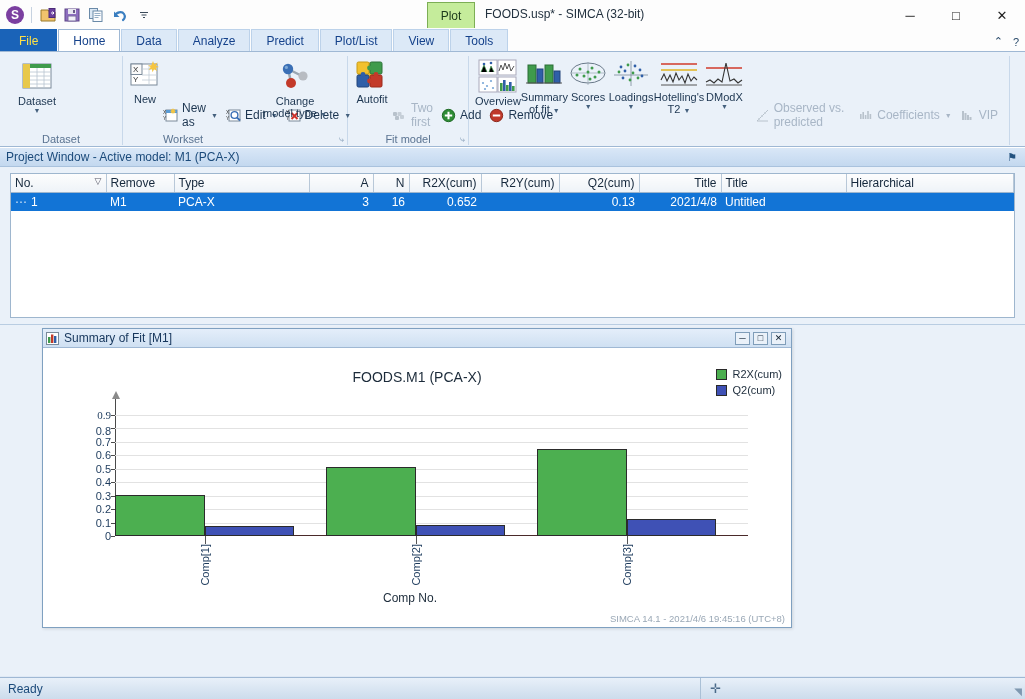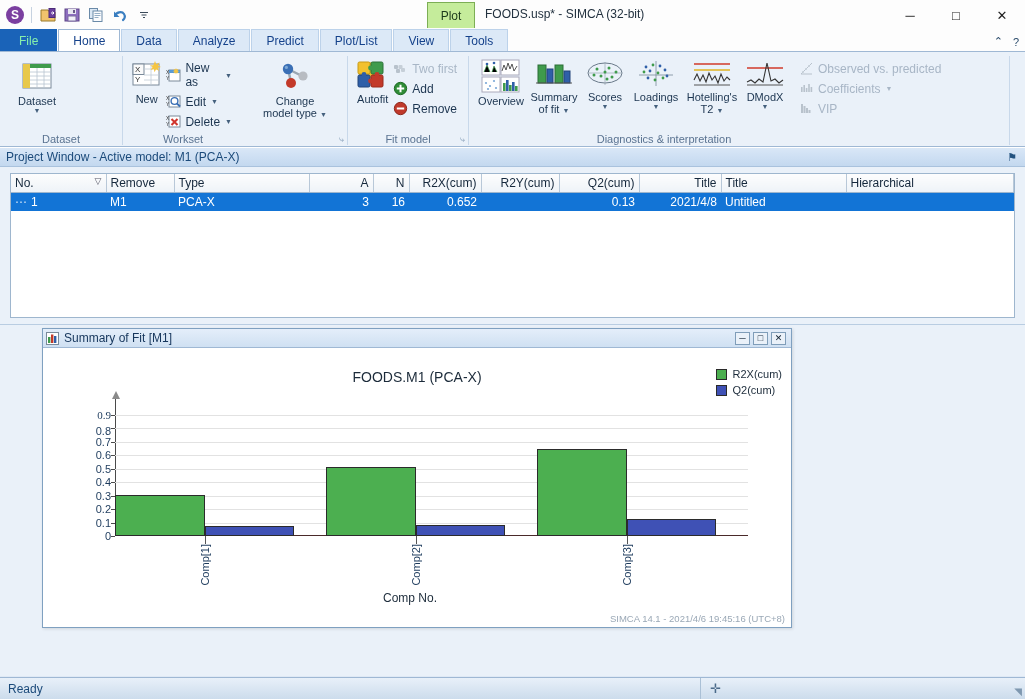--- a/index.html
+++ b/index.html
@@ -42,21 +42,21 @@
     height:22px; background:#fdfdfd;
     display:flex; align-items:flex-end;
     position:relative;
     border-bottom:1px solid #9fb8d4;
   }
   .tab {
     height:22px; padding:0 14px; display:flex; align-items:center;
     font-size:12px; color:#15428b; background:#dce9f7;
     border:1px solid #bcd2ea; border-bottom:none; margin-right:1px;
   }
-  .tab.file { background:#1a63b8; color:#86efac; border-color:#1a63b8;
+  .tab.file { background:#1a63b8; color:#fde047; border-color:#1a63b8;
               padding:0 18px; font-weight:normal; }
   .tab.active { background:#fff; border-color:#9fb8d4; color:#15428b; position:relative; z-index:2; }
   .tabs-right { position:absolute; right:6px; bottom:3px; display:flex; gap:10px; align-items:center; }
   .tabs-right span { font-size:11px; color:#2a4a6a; }
 
   
   .ribbon {
     height:95px; background:#eaf1f9;
     border-bottom:1px solid #9fb8d4;
     display:flex; position:relative;
@@ -70,21 +70,21 @@
   .rgroup-label .dlg { position:absolute; right:3px; bottom:2px; font-size:9px; color:#8aa2bb; }
   .gdiv { width:1px; background:#c8d8ea; margin:4px 0 2px 0; height:89px; }
 
   .bigbtn {
     width:62px; display:flex; flex-direction:column; align-items:center;
     padding-top:3px; cursor:default;
   }
   .bigbtn .lbl { font-size:11px; color:#1c3550; text-align:center; line-height:12px; margin-top:2px; }
   .bigbtn .caret { font-size:7px; color:#44607d; line-height:7px; }
 
-  .smallcol { display:flex; flex-direction:column; justify-content:flex-start; padding-top:3px; gap:1px; }
+  .smallcol { display:flex; flex-direction:row; justify-content:flex-start; padding-top:3px; gap:1px;margin-top:40px; }
   .smallbtn { display:flex; align-items:center; gap:4px; padding:2px 5px 2px 2px; }
   .smallbtn .lbl { font-size:12px; color:#1c3550; }
   .smallbtn.disabled .lbl { color:#a8b6c6; }
   .smallbtn .caret { font-size:7px; color:#44607d; margin-left:1px; }
 
   
   .projwin { background:#eaf1f9; }
   .projhdr {
     height:20px; background:linear-gradient(#d9e7f7,#c3d8ef);
     border-top:1px solid #fff; border-bottom:1px solid #a9c2dd;
@@ -549,23 +549,20 @@
                   <rect x="2" y="3" width="2" height="9"></rect>
                   <rect x="4.5" y="5" width="2" height="7"></rect>
                   <rect x="7" y="7" width="2" height="5"></rect>
                   <rect x="9.5" y="9" width="2" height="3"></rect>
                 </g>
             </svg>
           </span>
           <span class="lbl">VIP</span>
         </div>
       </div>
-    </div>
-    <div class="rgroup-label">
-      <span style="margin-left:-150px">Diagnostics &amp; interpretation</span>
     </div>
   </div>
   <div class="gdiv"></div>
 </div>
 
 <div class="projwin">
   <div class="projhdr">
     <span>Project Window - Active model: M1 (PCA-X)</span>
     <span class="pin">⚑</span>
   </div>

